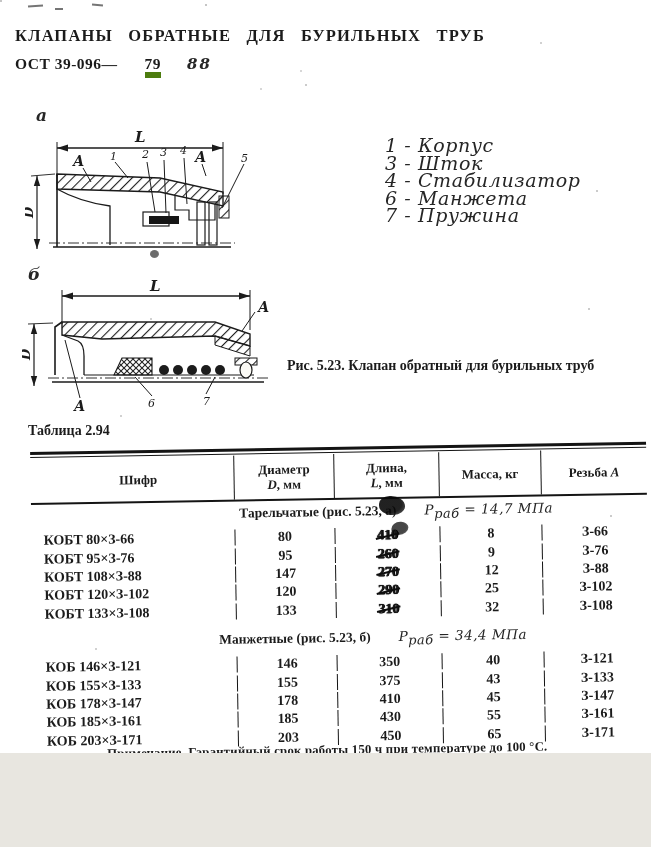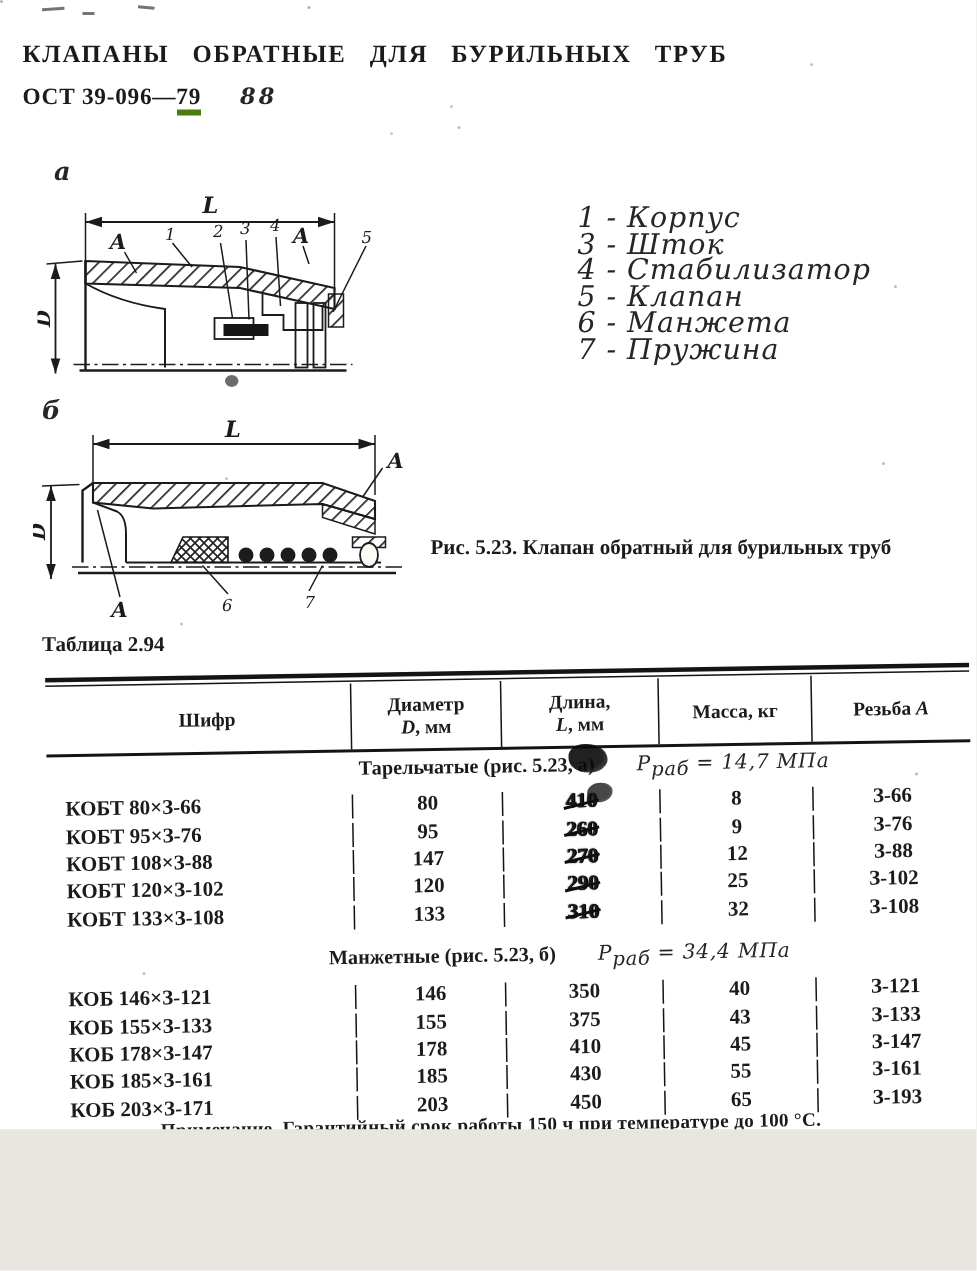--- a/index.html
+++ b/index.html
@@ -13,21 +13,21 @@
     box-shadow: 305px 84px 0 #666, 540px 42px 0 #777, 596px 190px 0 #666, 150px 318px 0 #777,
                 588px 308px 0 #666, 120px 415px 0 #777, 610px 515px 0 #666, 95px 648px 0 #777,
                 455px 762px 0 #666, 300px 70px 0 #888, 205px 4px 0 #555, 260px 88px 0 #888;
   }
   .top-dash { position:absolute; background:#3a3a3a; opacity:.7; }
 
   
   .title { position:absolute; left:15px; top:26px; font-size:16.5px; font-weight:bold;
     letter-spacing:1.2px; word-spacing:10px; white-space:nowrap; }
   .standard { position:absolute; left:15px; top:55px; font-size:15.5px; font-weight:bold; letter-spacing:.5px; }
-  .standard .year { border-bottom:4px solid #4d7c0f; }
+  .standard .year { border-bottom:6px solid #4d7c0f;margin-left:27px; }
   .hand { font-family:"DejaVu Serif", serif; font-style:italic; color:#262626; }
   .standard .hand-year { margin-left:26px; font-size:15px; font-weight:bold; letter-spacing:2px; }
 
   
   .view-label { position:absolute; font-size:17px; font-weight:bold; }
   svg text { font-family:"DejaVu Serif", serif; fill:#1b1b1b; }
   .legend { position:absolute; left:385px; top:137px; font-size:19px; line-height:17.6px; letter-spacing:.6px; }
   .legend div { white-space:nowrap; }
   .caption { position:absolute; left:287px; top:356px; width:358px; font-size:14px; font-weight:bold; line-height:19px; }
 
@@ -136,21 +136,20 @@
     <text x="135" y="40" font-size="11" font-style="italic">3</text>
     <text x="155" y="38" font-size="11" font-style="italic">4</text>
     <text x="170" y="46" font-size="14" font-weight="bold" font-style="italic">А</text>
     <text x="216" y="46" font-size="11" font-style="italic">5</text>
   </svg>
 
   <div class="legend hand">
     <div>1 - Корпус</div>
     <div>3 - Шток</div>
     <div>4 - Стабилизатор</div>
-    <div>5 - Клапан</div>
     <div>6 - Манжета</div>
     <div>7 - Пружина</div>
   </div>
 
   <div class="view-label hand" style="left:28px;top:264px;">б</div>
 
   <svg width="255" height="135" style="position:absolute;left:22px;top:278px;">
     <defs>
       <pattern id="hB" width="7" height="7" patternTransform="rotate(45)" patternUnits="userSpaceOnUse">
         <line x1="0" y1="0" x2="0" y2="7" stroke="#222" stroke-width="2.2"></line>
@@ -305,21 +304,21 @@
       <div class="c2 vb"><span>185</span></div>
       <div class="c3 vb"><span>430</span></div>
       <div class="c4 vb"><span>55</span></div>
       <div class="c5 vb"><span>З-161</span></div>
     </div>
     <div class="trow" style="top:286.6px;">
       <div class="c1">КОБ 203×З-171</div>
       <div class="c2 vb"><span>203</span></div>
       <div class="c3 vb"><span>450</span></div>
       <div class="c4 vb"><span>65</span></div>
-      <div class="c5 vb"><span>З-193</span></div>
+      <div class="c5 vb"><span>З-171</span></div>
     </div>
 
     <div class="note">Примечание. Гарантийный срок работы 150 ч при температуре до 100 °С.</div>
     <div class="botline1"></div>
     <div class="botline2"></div>
   </div>
 
   <div class="footer-hand hand">КОБМ (с)  -  сменное седло</div>
 
 </div>

